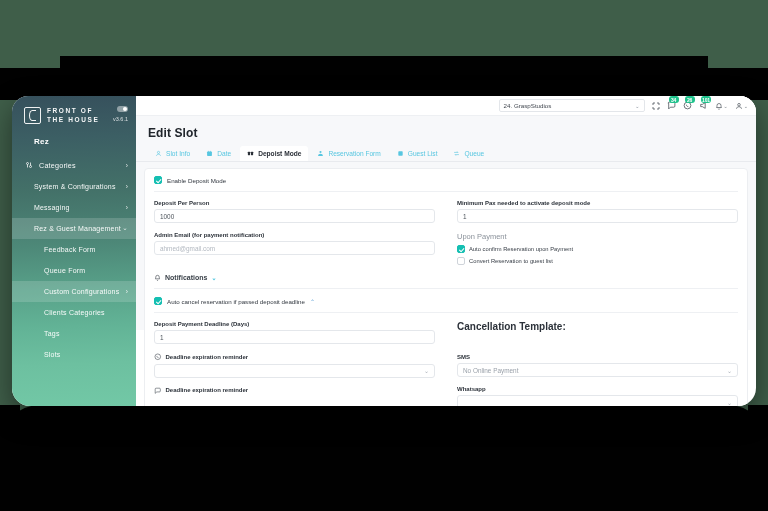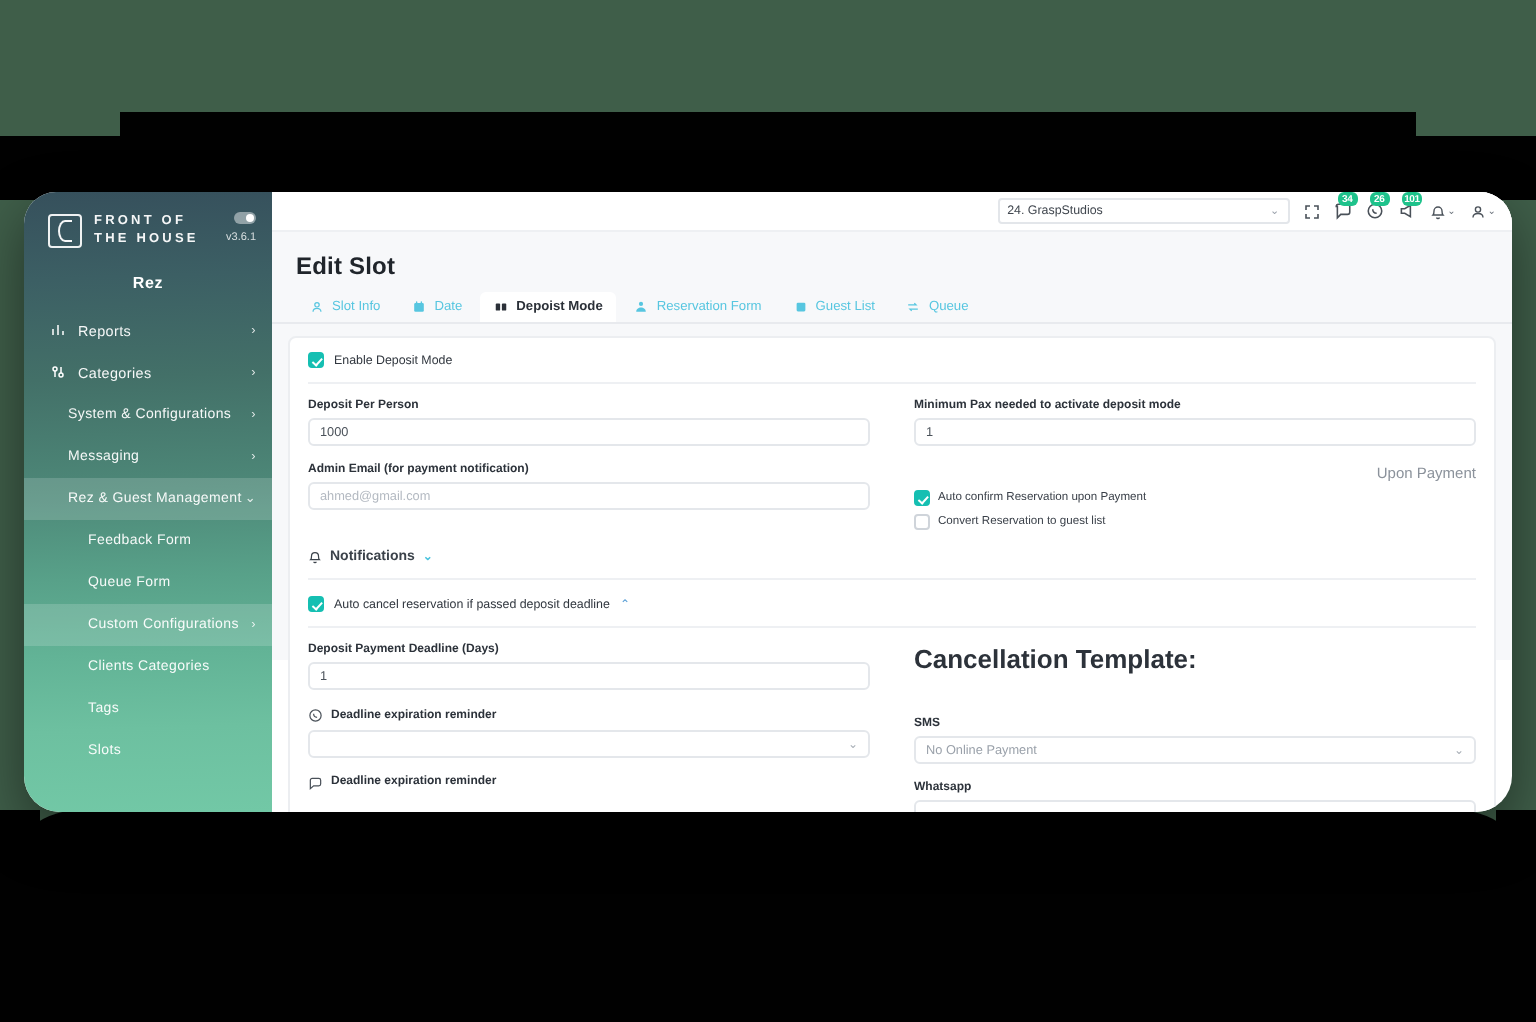--- a/index.html
+++ b/index.html
@@ -76,21 +76,21 @@
   .sb-toggle {
     position: absolute; right: 8px; top: 10px;
     width: 11px; height: 6px; border-radius: 4px;
     background: rgba(255,255,255,.45);
   }
   .sb-toggle::after {
     content: ""; position: absolute; right: 1px; top: 1px; width: 4px; height: 4px;
     border-radius: 50%; background: #fff;
   }
   .sb-ver { position: absolute; right: 8px; top: 20px; font-size: 5.5px; color: rgba(255,255,255,.8); }
-  .sb-brand { text-align: center; font-size: 8px; font-weight: 700; padding: 8px 0 9px; letter-spacing: .3px; }
+  .sb-brand { font-size: 8px; font-weight: 700; padding: 8px 0 9px; letter-spacing: .3px; margin-left: 22px; }
 
   .sb-item {
     display: flex; align-items: center; height: 21px; font-size: 7.2px;
     padding: 0 8px 0 11px; color: rgba(255,255,255,.95); position: relative;
     letter-spacing: .2px;
   }
   .sb-item.lvl2 { padding-left: 22px; font-size: 7px; }
   .sb-item.lvl3 { padding-left: 32px; font-size: 7px; }
   .sb-item.active { background: rgba(255,255,255,.16); }
   .sb-item .ic { width: 11px; margin-right: 5px; display: inline-flex; align-items: center; justify-content: center; flex: none; }
@@ -151,38 +151,38 @@
   .cb.on::after {
     content: ""; position: absolute; left: 2.4px; top: .7px; width: 2.2px; height: 4.4px;
     border: solid #fff; border-width: 0 1.2px 1.2px 0; transform: rotate(42deg);
   }
   .hr { height: 1px; background: #eef0f3; margin: 7px 0 8px; }
 
   .grid { display: flex; gap: 22px; }
   .col { flex: 1; min-width: 0; }
   .fld { margin-bottom: 9px; }
   .lbl { font-size: 6px; font-weight: 700; color: #2c323a; margin-bottom: 3px; display: block; }
-  .lbl-lt { font-size: 7.5px; color: #8b929b; margin-bottom: 4px; display: block; font-weight: 400; text-align: right; }
+  .lbl-lt { font-size: 7.5px; color: #8b929b; margin-bottom: 4px; display: block; font-weight: 400; }
   .inp {
     width: 100%; height: 14px; border: 1px solid #e4e7eb; border-radius: 3px;
     background: #fff; font-size: 6.4px; color: #4b525a; padding: 0 5px;
     display: flex; align-items: center;
   }
   .inp.ph { color: #b3b9c1; }
   .sel {
     width: 100%; height: 14px; border: 1px solid #e4e7eb; border-radius: 3px;
     background: #fff; font-size: 6.4px; color: #9aa1aa; padding: 0 5px;
     display: flex; align-items: center; justify-content: space-between;
   }
   .sel .cv { color: #aab0b8; font-size: 6px; }
   .mini-chk { display: flex; align-items: center; gap: 4px; font-size: 5.8px; color: #3a4049; margin-bottom: 4px; }
 
   .sect-hd { display: flex; align-items: center; gap: 4px; font-size: 7px; color: #3b424a; font-weight: 700; }
   .sect-hd .cv { color: #49c3dd; font-size: 6px; }
-  .title-b { font-size: 13px; font-weight: 700; color: #2c323a; margin-bottom: 22px; }
+  .title-b { font-size: 10px; font-weight: 700; color: #2c323a; margin-bottom: 22px; }
   .icon-lbl { display: flex; align-items: center; gap: 4px; font-size: 6px; font-weight: 700; color: #2c323a; margin-bottom: 3px; }
   .chev-up { color: #5a9fd6; font-size: 6px; }
 </style>
 </head>
 <body>
 
 <div id="stage">
   <div class="shroud"></div>
   <div class="shroud-notch-l"></div>
   <div class="shroud-notch-r"></div>
@@ -197,29 +197,20 @@
           </span>
         <span class="sb-wordmark">
           <span>FRONT OF</span><br>
           <span>THE HOUSE</span>
         </span>
         <span class="sb-toggle"></span>
         <span class="sb-ver">v3.6.1</span>
       </div>
       <div class="sb-brand">Rez</div>
       <div id="sb-items">
-          <div class="sb-item lvl1">
-            <span class="ic">
-              <svg width="8" height="8" viewBox="0 0 16 16" fill="none" stroke="#fff" stroke-width="1.5">
-                <path d="M3 13V7M8 13V3M13 13V9"></path>
-              </svg>
-            </span>
-            <span>Reports</span>
-            <span class="car">›</span>
-          </div>
           <div class="sb-item lvl1">
             <span class="ic">
               <svg width="8" height="8" viewBox="0 0 16 16" fill="none" stroke="#fff" stroke-width="1.5">
                 <circle cx="5" cy="5" r="2"></circle>
                 <circle cx="11" cy="11" r="2"></circle>
                 <path d="M5 7v6M11 3v6"></path>
               </svg>
             </span>
             <span>Categories</span>
             <span class="car">›</span>

